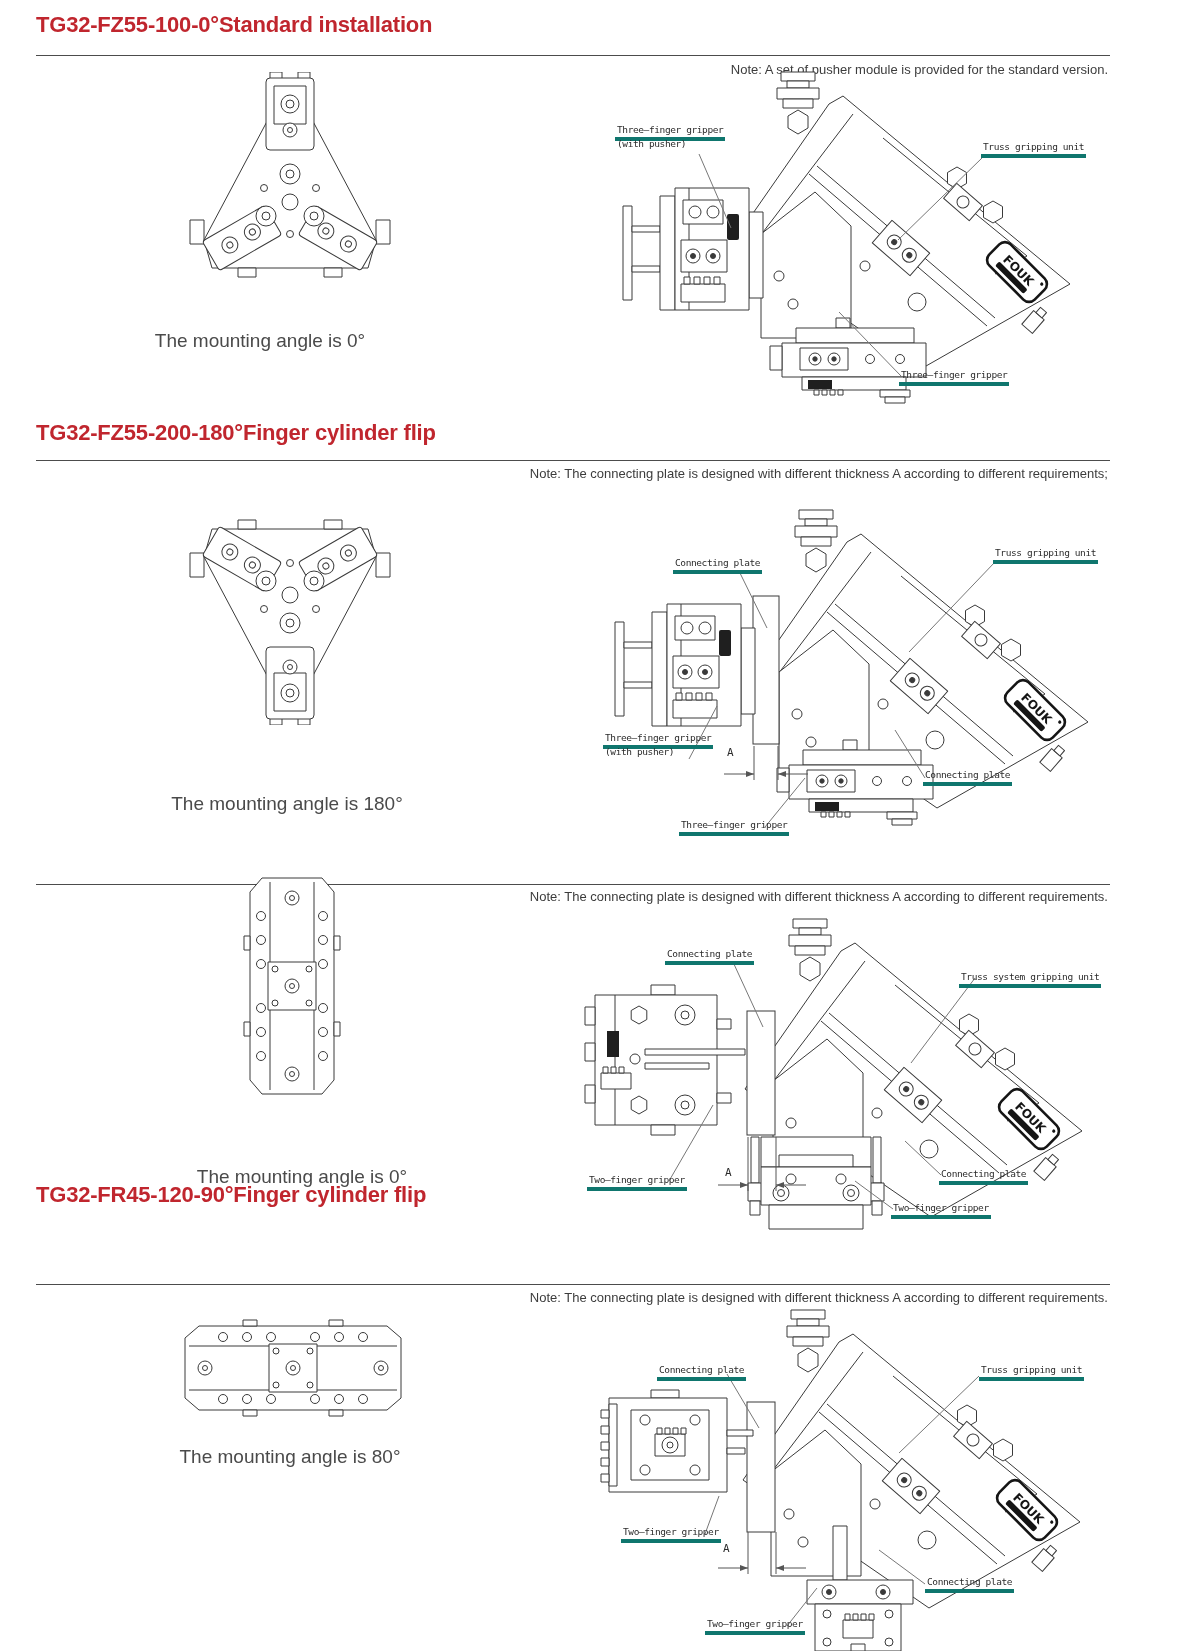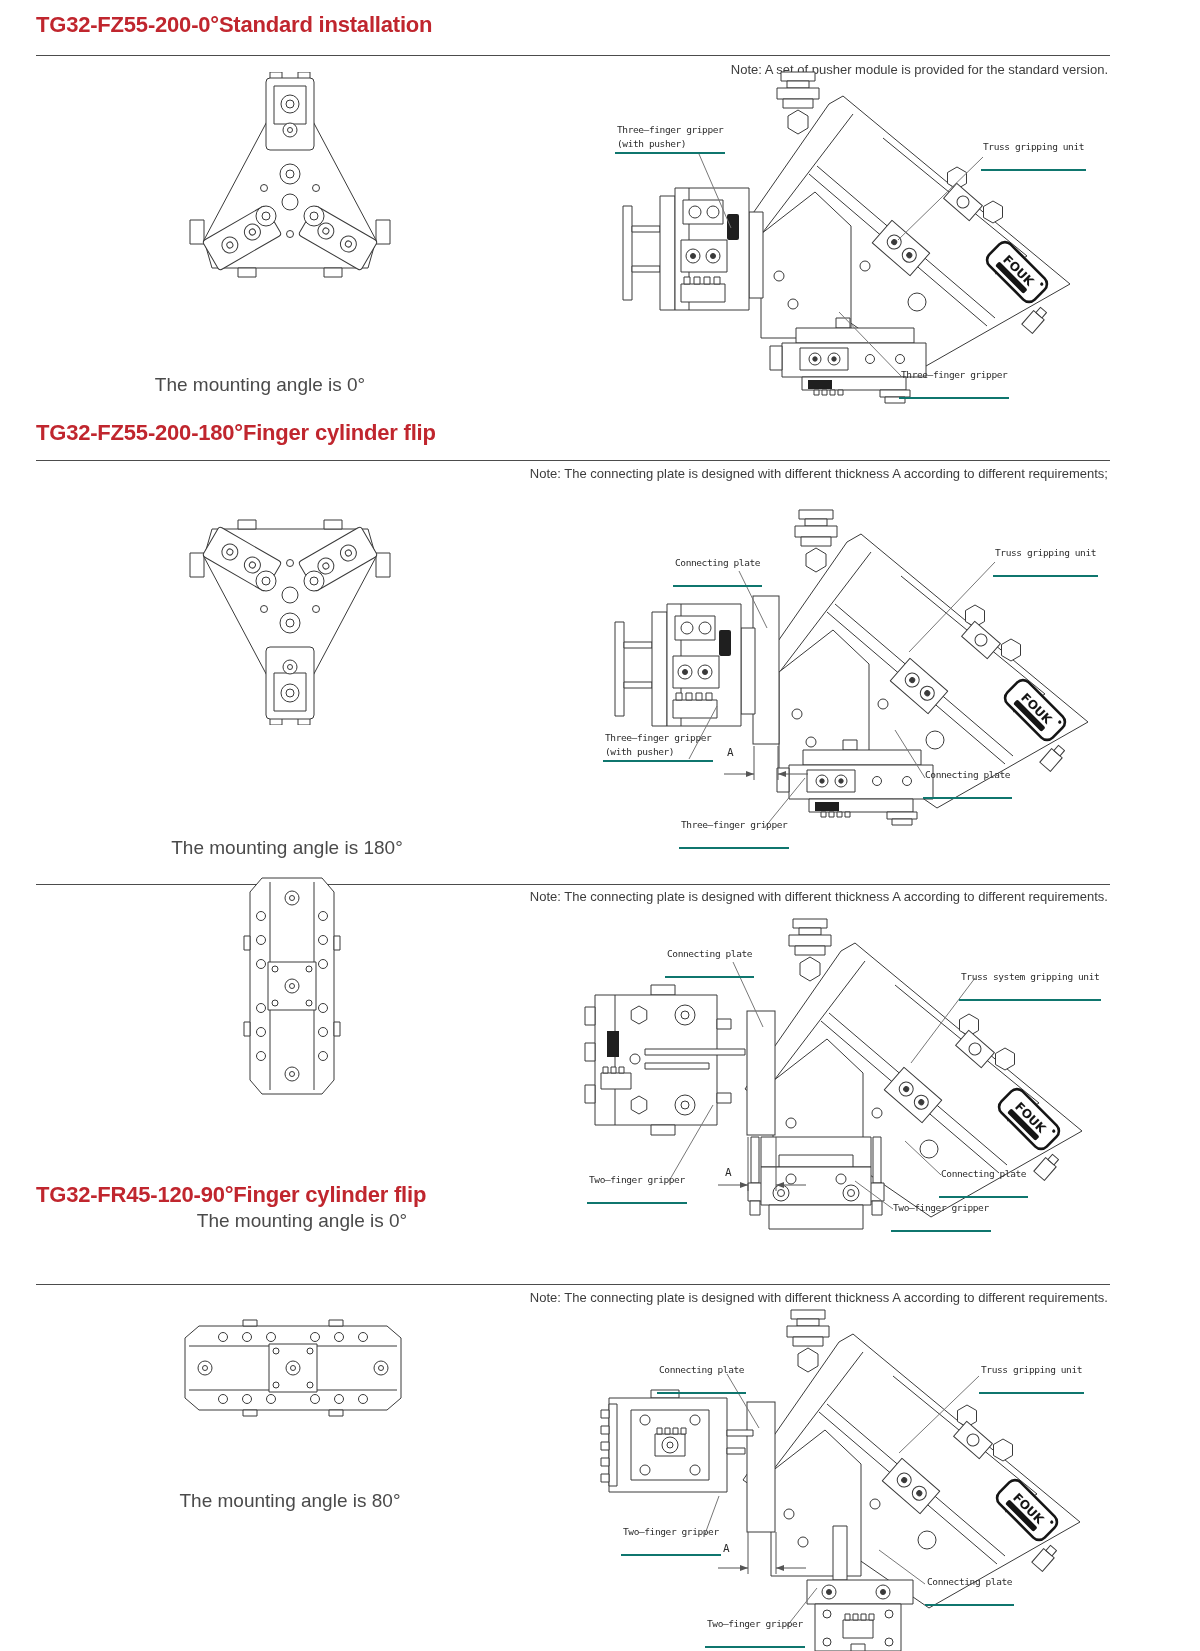--- a/index.html
+++ b/index.html
@@ -3,26 +3,26 @@
 <meta charset="utf-8">
 <style>
   html,body{margin:0;padding:0;background:#e8e8e8;}
   #page{position:relative;width:1200px;height:1651px;background:#ffffff;overflow:hidden;
         font-family:"Liberation Sans", sans-serif;}
   .heading{position:absolute;left:36px;font-size:22px;font-weight:800;color:#c0262e;
            letter-spacing:-0.2px;white-space:nowrap;font-family:"Liberation Sans",sans-serif;}
   .rule{position:absolute;left:36px;width:1074px;height:0;border-top:1.6px solid #4c4c4c;}
   .note{position:absolute;left:300px;width:808px;text-align:right;font-size:13px;color:#3c3c3c;
         line-height:15px;white-space:nowrap;}
-  .caption{position:absolute;width:300px;text-align:center;font-size:19px;color:#4a4a4a;margin-top:44px;}
+  .caption{position:absolute;width:300px;text-align:center;font-size:19px;color:#4a4a4a;}
   .fig{position:absolute;}
   .rightfig{position:absolute;}
   .cadlbl{position:absolute;font-family:"DejaVu Sans Mono",monospace;font-size:9.5px;
           color:#2b2b2b;white-space:nowrap;letter-spacing:-0.4px;line-height:12px;padding:0 2px;}
-  .cadlbl.u{border-bottom:2px solid #0f766e;padding-bottom:16px;text-align:right;}
+  .cadlbl.u{border-bottom:4px solid #0f766e;padding-bottom:1px;text-align:right;}
   .dimlbl{position:absolute;font-family:"DejaVu Sans Mono",monospace;font-size:11px;color:#2b2b2b;}
   svg{display:block;}
 </style>
 </head>
 <body>
 
 <div id="page">
 
 <svg width="0" height="0" style="position:absolute" aria-hidden="true">
 <defs>
@@ -272,21 +272,21 @@
   <rect x="48" y="94" width="30" height="18"></rect>
   <rect x="50" y="88" width="5" height="6"></rect>
           <rect x="58" y="88" width="5" height="6"></rect>
   <rect x="66" y="88" width="5" height="6"></rect>
           <rect x="74" y="88" width="5" height="6"></rect>
   <rect x="56" y="118" width="14" height="7"></rect>
 </g>
 </defs>
 </svg>
 
-<div class="heading" style="top:12px">TG32-FZ55-200-0°Standard installation</div>
+<div class="heading" style="top:12px">TG32-FZ55-100-0°Standard installation</div>
 <div class="rule" style="top:55px"></div>
 <div class="note" style="top:62px">
   <div>Note: A set of pusher module is provided for the standard version.</div>
 </div>
 
 <div class="fig" style="left:180px;top:72px">
   <svg width="220" height="235" viewBox="0 0 220 235">
     <use href="#tri-gripper"></use>
   </svg>
 </div>

